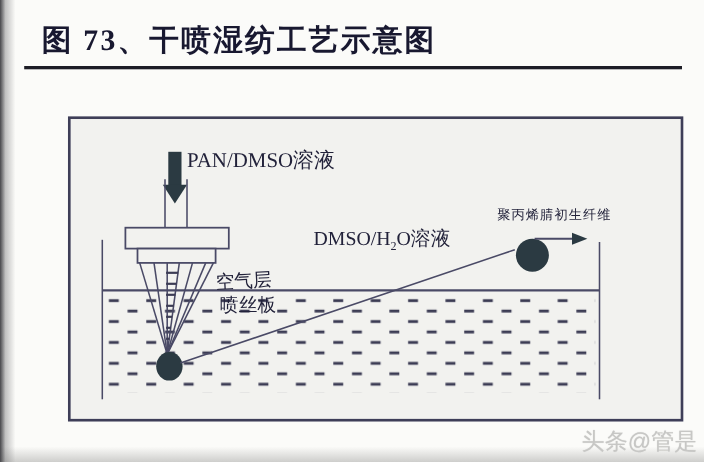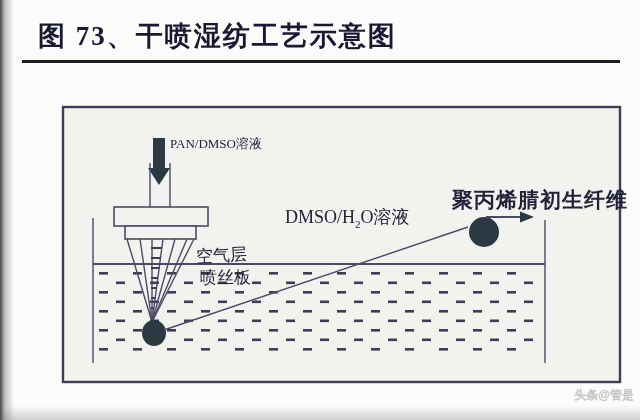--- a/index.html
+++ b/index.html
@@ -19,29 +19,29 @@
     position:absolute;left:22px;top:60px;width:598px;height:3px;
     background:var(--rule,#1d1d26);
   }
   .stage{position:absolute;left:0;top:0;width:640px;height:420px;}
   .lbl{
     position:absolute;white-space:nowrap;
     color:var(--ink,#20203a);
     font-family:"Liberation Serif","DejaVu Serif",serif;
     line-height:1.05;
   }
-  .lbl-feed{left:170px;top:137px;font-size:13px;}
+  .lbl-feed{left:170px;top:137px;font-size:19px;}
   .lbl-spinneret{left:200px;top:226px;font-size:17px;margin-top:43px;}
   .lbl-airgap{left:196px;top:247px;font-size:17px;transform:rotate(-3deg);}
   .lbl-bath{left:285px;top:208px;font-size:18px;}
   .lbl-bath sub{font-size:11px;}
-  .lbl-fiber{left:452px;top:189px;font-size:21px;font-weight:bold;letter-spacing:1px;}
+  .lbl-fiber{left:452px;top:189px;font-size:12px;font-weight:normal;letter-spacing:1px;}
   .watermark{
     position:absolute;right:6px;top:387px;
-    font-size:12px;font-weight:bold;
+    font-size:21px;font-weight:normal;
     color:var(--watermark,#c7c7c5);
     text-shadow:0 0 1px #d8d8d6;
     font-family:"Liberation Sans","DejaVu Sans",sans-serif;
   }
   .edge-shadow{
     position:absolute;left:0;top:0;width:14px;height:420px;z-index:9;
     background:linear-gradient(90deg,var(--edge-shadow,#47474b) 0%,rgba(120,120,122,.45) 35%,rgba(250,250,248,0) 100%);
   }
   .bottom-band{
     position:absolute;left:0;top:406px;width:640px;height:14px;z-index:8;

